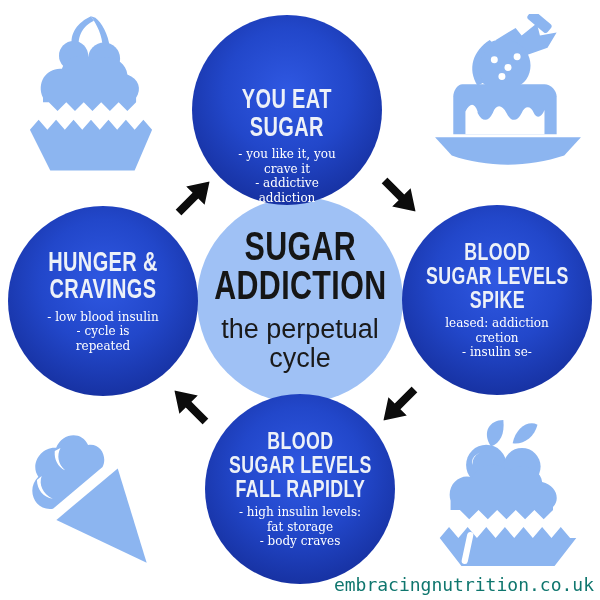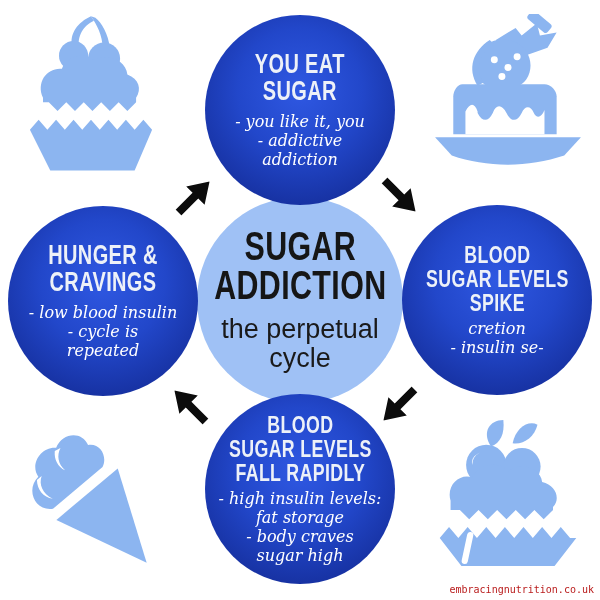--- a/index.html
+++ b/index.html
@@ -30,47 +30,47 @@
   }
   .center-sub { font-size:27px; line-height:1.08; color:#1a1a1a; margin-top:9px; }
 
   
   .node {
     position:absolute; width:190px; height:190px; border-radius:50%; z-index:2;
     background:radial-gradient(circle at 50% 40%, #2f58e2 0%, #2247ca 42%, #16309f 80%, #112474 100%);
     display:flex; flex-direction:column; align-items:center; justify-content:center;
     text-align:center; color:#ffffff;
   }
-  .node-top    { left:205px; top:15px;  }
+  .node-top    { left:192px; top:15px;justify-content:flex-end;  }
   .node-right  { left:402px; top:205px; }
   .node-bottom { left:205px; top:394px; }
   .node-left   { left:8px;   top:206px; }
 
   .node-heading {
     font-weight:700; color:#edf1f8; transform:scaleX(0.74);
     font-size:27px; line-height:1.02; letter-spacing:0.5px; margin-bottom:6px;
   }
   .node-heading.h3 { font-size:24px; line-height:1.0; margin-bottom:4px; }
   .node-heading div { white-space:nowrap; }
   .node-body {
-    font-family:"DejaVu Serif", serif; font-size:16px; line-height:1.2; color:#ffffff;font-style:italic;
+    font-family:"DejaVu Serif", serif; font-size:12px; line-height:1.2; color:#ffffff;
   }
   .node-body div { white-space:nowrap; }
 
   
   .arrow { position:absolute; width:44px; height:30px; z-index:3; }
   .arrow svg { display:block; width:100%; height:100%; fill:#0c0c0c; }
   .arrow-nw { left:172px; top:182px; transform:rotate(-45deg); }
   .arrow-ne { left:378px; top:181px; transform:rotate(45deg);  }
   .arrow-se { left:377px; top:390px; transform:rotate(135deg); }
   .arrow-sw { left:168px; top:391px; transform:rotate(-135deg);}
 
   .watermark {
     position:absolute; right:6px; bottom:5px; z-index:4;
-    font-family:"DejaVu Sans Mono", monospace; font-size:10px; color:#b91c1c;
+    font-family:"DejaVu Sans Mono", monospace; font-size:18px; color:#0f766e;
   }
 </style>
 </head>
 <body>
 
 <div class="stage">
 
   <div class="corner-icon icon-tl">
     <svg viewBox="0 0 100 110" xmlns="http://www.w3.org/2000/svg">
       <g fill="#8cb5f0">
@@ -139,48 +139,49 @@
     </div>
   </div>
 
   <div class="node node-top">
     <div class="node-heading">
       <div>YOU EAT</div>
       <div>SUGAR</div>
     </div>
     <div class="node-body">
       <div>- you like it, you</div>
+      <div>crave it</div>
       <div>- addictive</div>
       <div>addiction</div>
     </div>
   </div>
 
   <div class="node node-right">
     <div class="node-heading h3">
       <div>BLOOD</div>
       <div>SUGAR LEVELS</div>
       <div>SPIKE</div>
     </div>
     <div class="node-body">
+      <div>leased: addiction</div>
       <div>cretion</div>
       <div>- insulin se-</div>
     </div>
   </div>
 
   <div class="node node-bottom">
     <div class="node-heading h3">
       <div>BLOOD</div>
       <div>SUGAR LEVELS</div>
       <div>FALL RAPIDLY</div>
     </div>
     <div class="node-body">
       <div>- high insulin levels:</div>
       <div>fat storage</div>
       <div>- body craves</div>
-      <div>sugar high</div>
     </div>
   </div>
 
   <div class="node node-left">
     <div class="node-heading">
       <div>HUNGER &amp;</div>
       <div>CRAVINGS</div>
     </div>
     <div class="node-body">
       <div>- low blood insulin</div>

